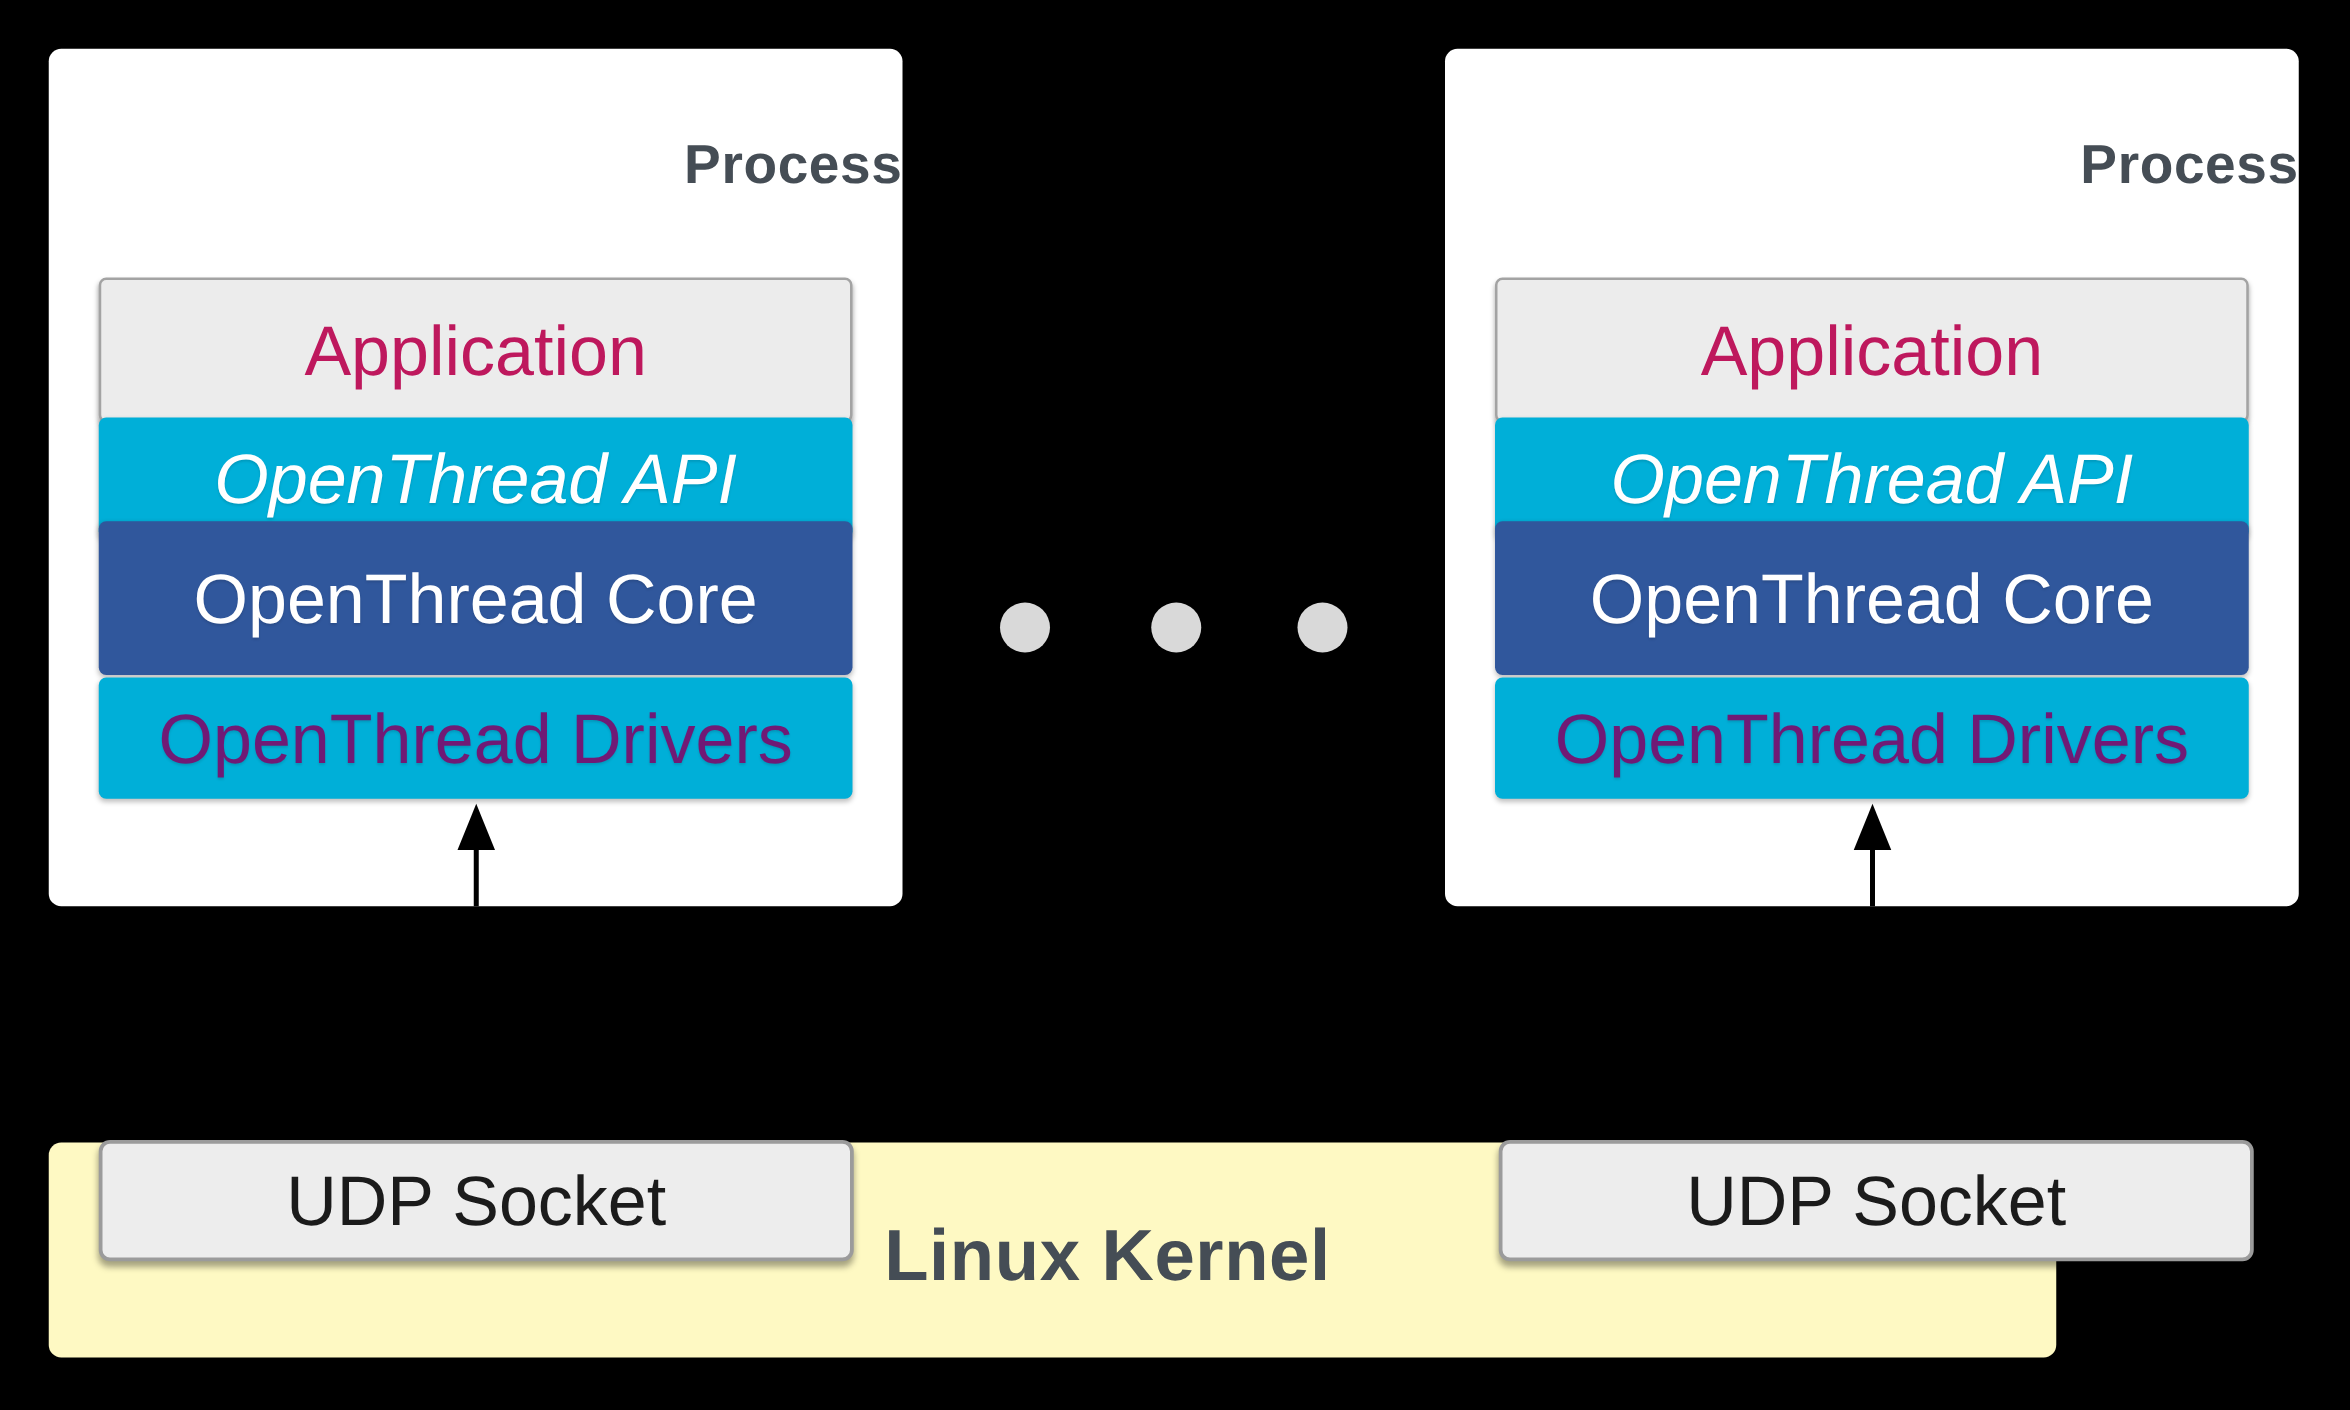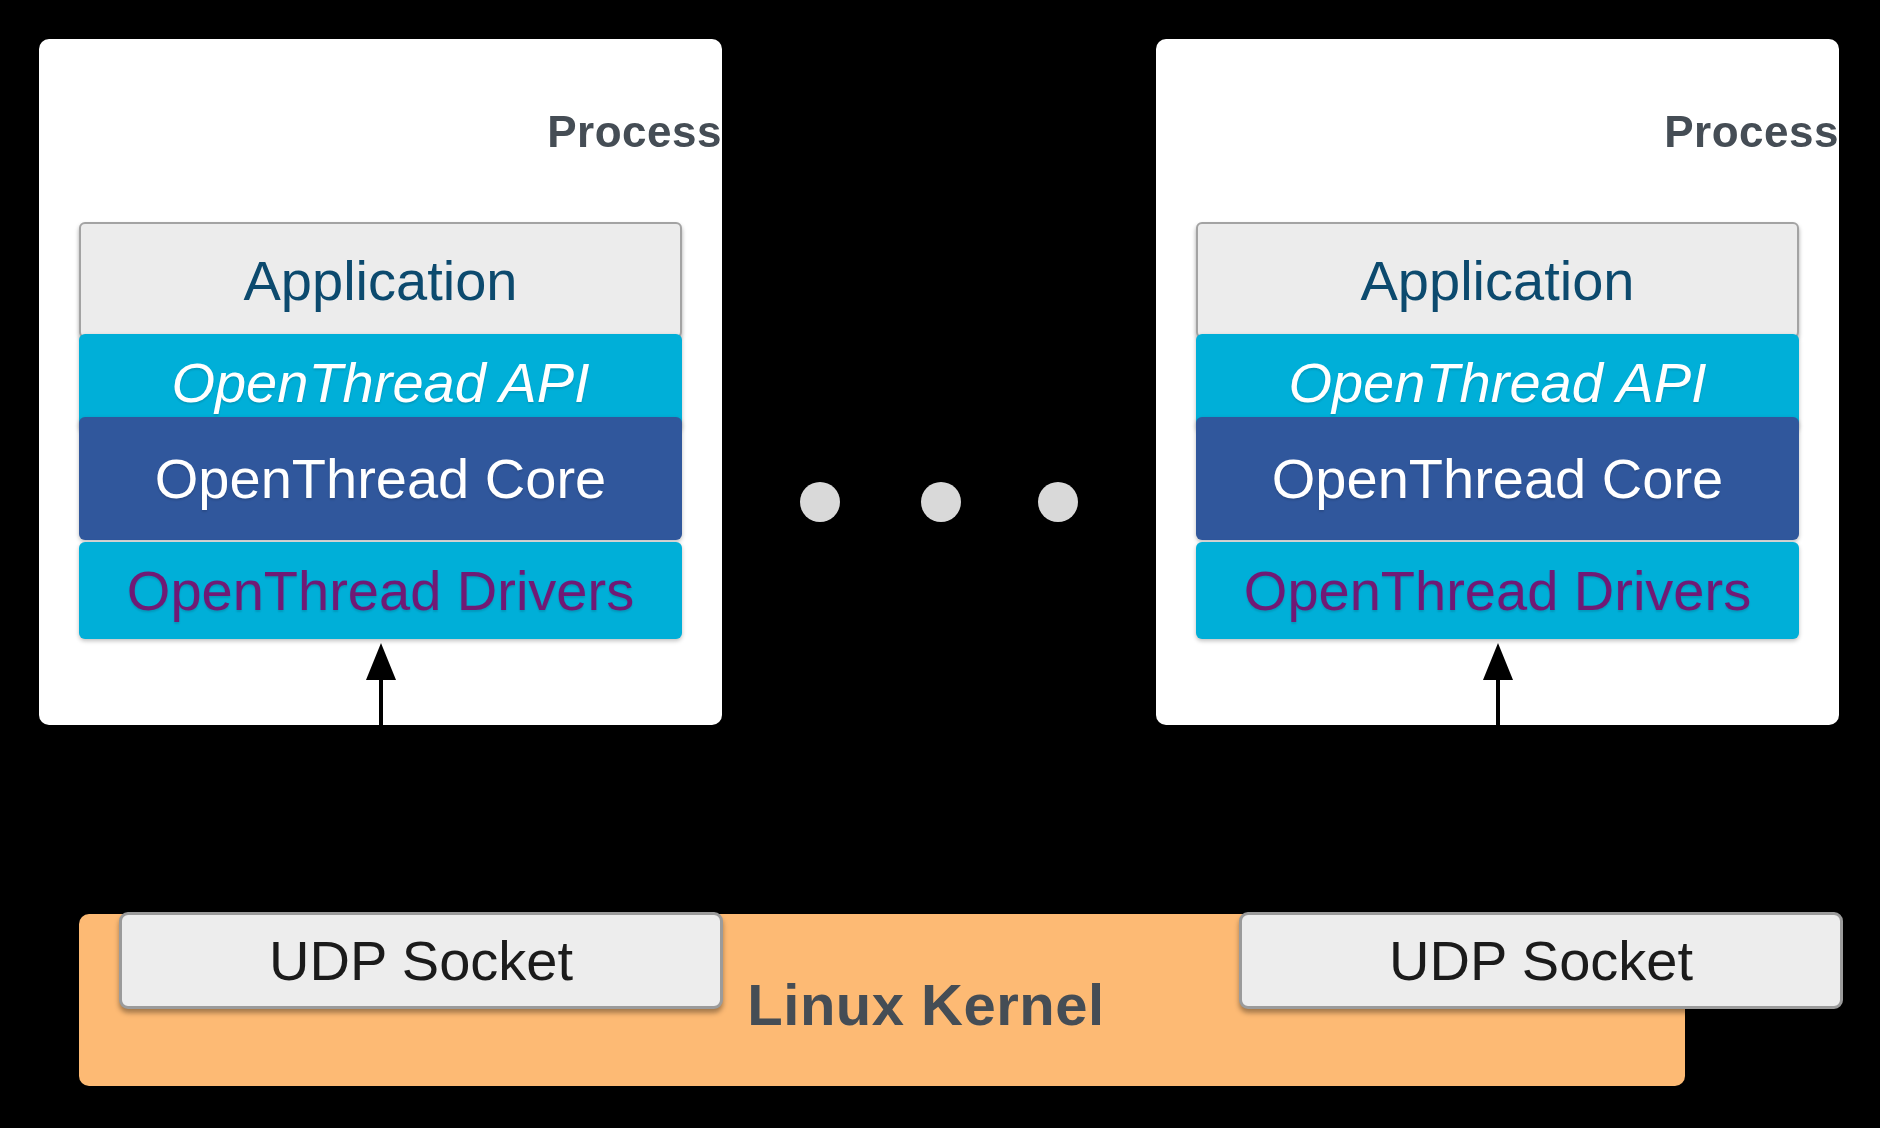--- a/index.html
+++ b/index.html
@@ -50,21 +50,21 @@
     justify-content: center;
     border-radius: 6px;
     font-size: 56px;
   }
   .layer.application {
     top: 183px;
     height: 116px;
     background: #ececec;
     border: 2px solid #a3a3a3;
     box-shadow: 0 3px 4px rgba(0,0,0,0.35);
-    color: #0c4a6e;
+    color: #be185d;
   }
   .layer.api {
     top: 295px;
     height: 97px;
     background: #00afd8;
     color: #ffffff;
     box-shadow: 0 2px 4px rgba(0,0,0,0.25);
     text-shadow: 0 2px 2px rgba(0,0,0,0.12);
     font-style: italic;
   }
@@ -127,23 +127,22 @@
   .dot.d2 { left: 921px; }
   .dot.d3 { left: 1038px; }
 
   
   .kernel-bar {
     position: absolute;
     left: 39px;
     top: 914px;
     width: 1606px;
     height: 172px;
-    background: #fdba74;
+    background: #fef9c3;
     border-radius: 10px;
-    margin-left: 40px;
   }
   .udp-socket {
     position: absolute;
     top: -2px;
     width: 604px;
     height: 97px;
     box-sizing: border-box;
     background: #ededed;
     border: 3px solid #9b9b9b;
     border-radius: 9px;

